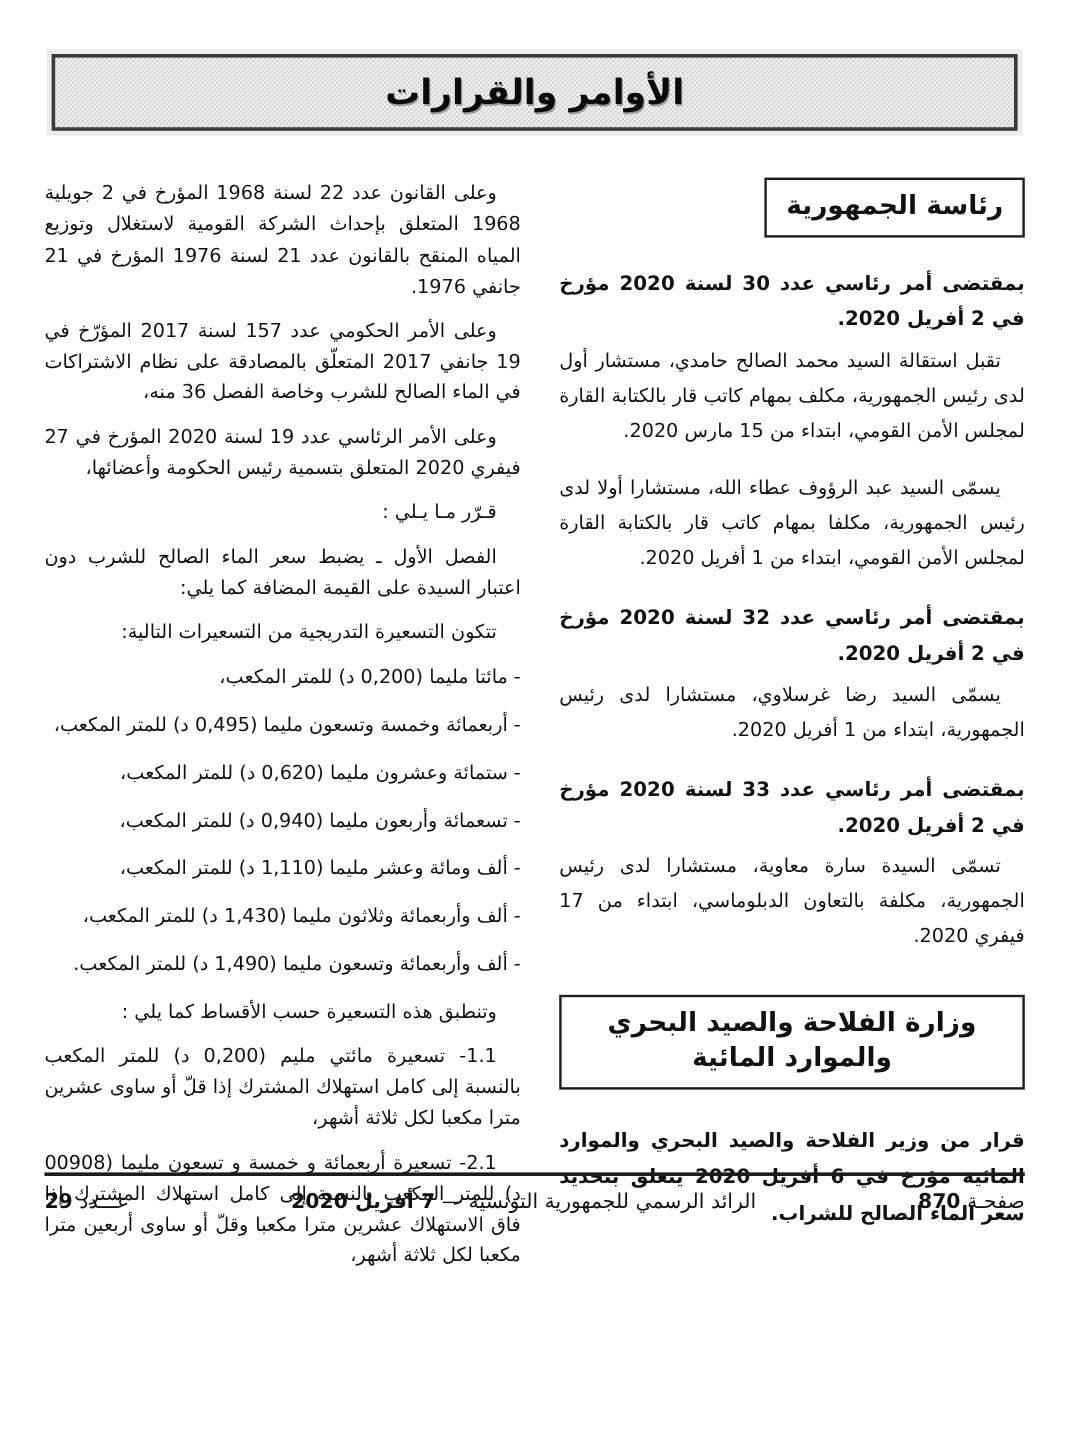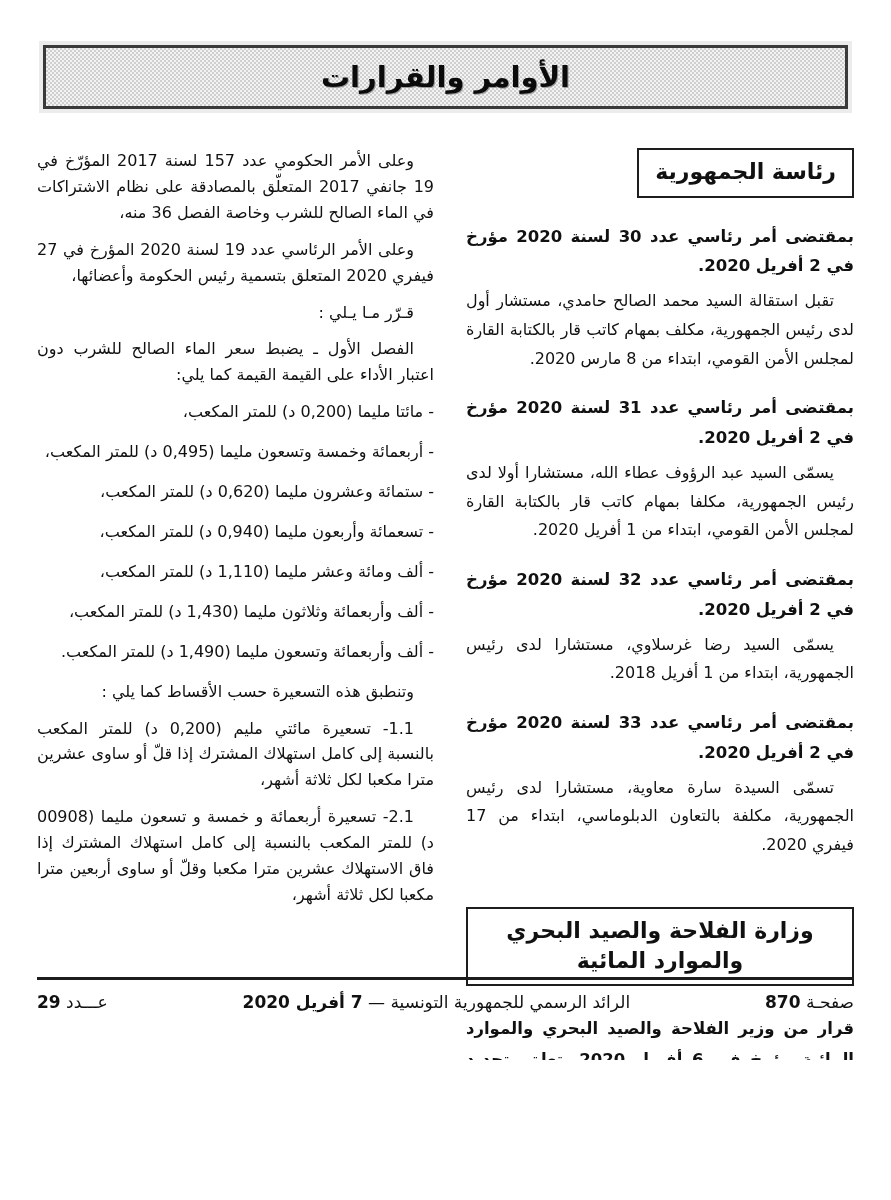--- a/index.html
+++ b/index.html
@@ -47,21 +47,21 @@
   .dash-item{margin:0 0 14px 0;}
   
   .boxwrap{margin:0 0 24px 0;}
   .section-box{
     display:inline-block;
     border:2px solid #1d1d1d;
     padding:7px 16px 9px 16px;
     font-weight:bold;font-size:22px;line-height:1.35;
     background:#fff;
   }
-  .boxwrap-ministry{margin:47px 0 28px 0;text-align:center;}
+  .boxwrap-ministry{margin:34px 0 28px 0;text-align:center;}
   .decree{margin:0 0 20px 0;}
   .decree-title{
     font-weight:bold;font-size:16.5px;line-height:1.8;
     text-align:justify;margin:0 0 6px 0;
   }
   .decree-body{
     font-size:16px;line-height:1.8;text-align:justify;
     text-indent:20px;margin:0;
   }
   .ministry-title{
@@ -96,54 +96,55 @@
   <div class="cols">
 
     <div class="col col-right">
 
       <div class="boxwrap">
         <span class="section-box">رئاسة الجمهورية</span>
       </div>
 
       <div class="decree">
         <p class="decree-title">بمقتضى أمر رئاسي عدد 30 لسنة 2020 مؤرخ في 2 أفريل 2020.</p>
-        <p class="decree-body">تقبل استقالة السيد محمد الصالح حامدي، مستشار أول لدى رئيس الجمهورية، مكلف بمهام كاتب قار بالكتابة القارة لمجلس الأمن القومي، ابتداء من 8 مارس 2020.</p>
+        <p class="decree-body">تقبل استقالة السيد محمد الصالح حامدي، مستشار أول لدى رئيس الجمهورية، مكلف بمهام كاتب قار بالكتابة القارة لمجلس الأمن القومي، ابتداء من 15 مارس 2020.</p>
       </div>
 
       <div class="decree">
-        <p class="decree-title">بمقتضى أمر رئاسي عدد 31 لسنة 2020 مؤرخ في 2 أفريل 2020.</p>
         <p class="decree-body">يسمّى السيد عبد الرؤوف عطاء الله، مستشارا أولا لدى رئيس الجمهورية، مكلفا بمهام كاتب قار بالكتابة القارة لمجلس الأمن القومي، ابتداء من 1 أفريل 2020.</p>
       </div>
 
       <div class="decree">
         <p class="decree-title">بمقتضى أمر رئاسي عدد 32 لسنة 2020 مؤرخ في 2 أفريل 2020.</p>
-        <p class="decree-body">يسمّى السيد رضا غرسلاوي، مستشارا لدى رئيس الجمهورية، ابتداء من 1 أفريل 2018.</p>
+        <p class="decree-body">يسمّى السيد رضا غرسلاوي، مستشارا لدى رئيس الجمهورية، ابتداء من 1 أفريل 2020.</p>
       </div>
 
       <div class="decree">
         <p class="decree-title">بمقتضى أمر رئاسي عدد 33 لسنة 2020 مؤرخ في 2 أفريل 2020.</p>
         <p class="decree-body">تسمّى السيدة سارة معاوية، مستشارا لدى رئيس الجمهورية، مكلفة بالتعاون الدبلوماسي، ابتداء من 17 فيفري 2020.</p>
       </div>
 
       <div class="boxwrap boxwrap-ministry">
         <span class="section-box">وزارة الفلاحة والصيد البحري والموارد المائية</span>
       </div>
 
       <p class="ministry-title">قرار من وزير الفلاحة والصيد البحري والموارد المائية مؤرخ في 6 أفريل 2020 يتعلق بتحديد سعر الماء الصالح للشراب.</p>
 
       <p class="ministry-p">إنّ وزير الفلاحة والصيد البحري والموارد استهلاك ،</p>
       <p class="ministry-p">بعد الاطّلاع على الدستور،</p>
 
     </div>
 
     <div class="col col-left">
+      <p class="p indent">وعلى القانون عدد 22 لسنة 1968 المؤرخ في 2 جويلية 1968 المتعلق بإحداث الشركة القومية لاستغلال وتوزيع المياه المنقح بالقانون عدد 21 لسنة 1976 المؤرخ في 21 جانفي 1976.</p>
       <p class="p indent">وعلى الأمر الحكومي عدد 157 لسنة 2017 المؤرّخ في 19 جانفي 2017 المتعلّق بالمصادقة على نظام الاشتراكات في الماء الصالح للشرب وخاصة الفصل 36 منه،</p>
       <p class="p indent">وعلى الأمر الرئاسي عدد 19 لسنة 2020 المؤرخ في 27 فيفري 2020 المتعلق بتسمية رئيس الحكومة وأعضائها،</p>
       <p class="p indent">قـرّر مـا يـلي :</p>
-      <p class="p indent">الفصل الأول ـ يضبط سعر الماء الصالح للشرب دون اعتبار الأداء على القيمة القيمة كما يلي:</p>
+      <p class="p indent">الفصل الأول ـ يضبط سعر الماء الصالح للشرب دون اعتبار السيدة على القيمة المضافة كما يلي:</p>
+      <p class="p indent">تتكون التسعيرة التدريجية من التسعيرات التالية:</p>
       <p class="p dash-item">- مائتا مليما (0,200 د) للمتر المكعب،</p>
       <p class="p dash-item">- أربعمائة وخمسة وتسعون مليما (0,495 د) للمتر المكعب،</p>
       <p class="p dash-item">- ستمائة وعشرون مليما (0,620 د) للمتر المكعب،</p>
       <p class="p dash-item">- تسعمائة وأربعون مليما (0,940 د) للمتر المكعب،</p>
       <p class="p dash-item">- ألف ومائة وعشر مليما (1,110 د) للمتر المكعب،</p>
       <p class="p dash-item">- ألف وأربعمائة وثلاثون مليما (1,430 د) للمتر المكعب،</p>
       <p class="p dash-item">- ألف وأربعمائة وتسعون مليما (1,490 د) للمتر المكعب.</p>
       <p class="p indent">وتنطبق هذه التسعيرة حسب الأقساط كما يلي :</p>
       <p class="p indent">1.1- تسعيرة مائتي مليم (0,200 د) للمتر المكعب بالنسبة إلى كامل استهلاك المشترك إذا قلّ أو ساوى عشرين مترا مكعبا لكل ثلاثة أشهر،</p>
       <p class="p indent">2.1- تسعيرة أربعمائة و خمسة و تسعون مليما (00908 د) للمتر المكعب بالنسبة إلى كامل استهلاك المشترك إذا فاق الاستهلاك عشرين مترا مكعبا وقلّ أو ساوى أربعين مترا مكعبا لكل ثلاثة أشهر،</p>

